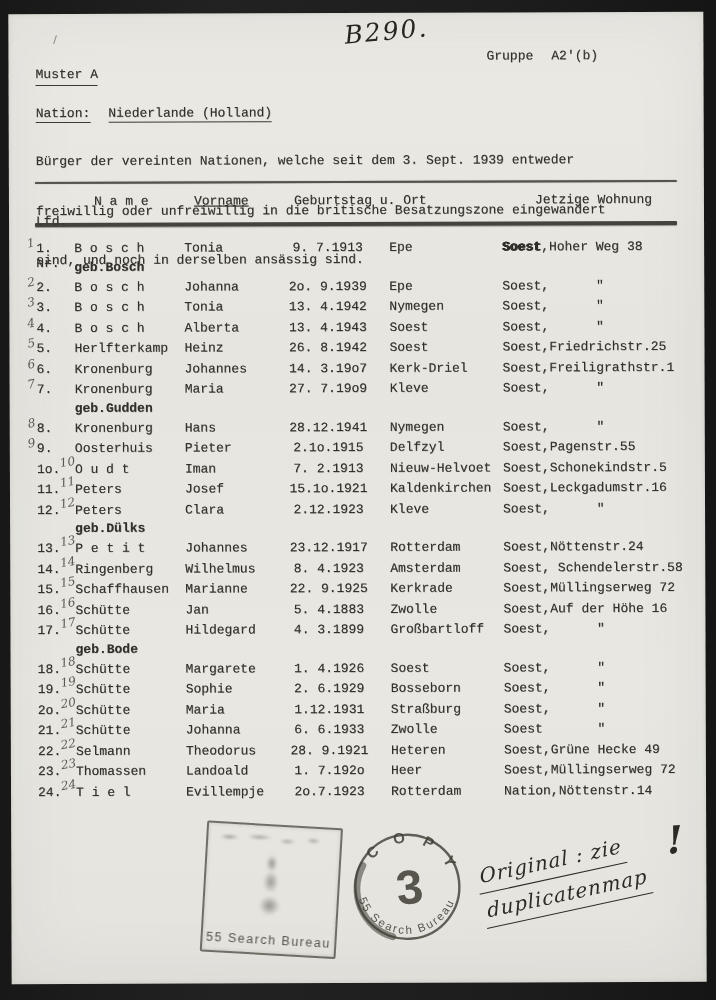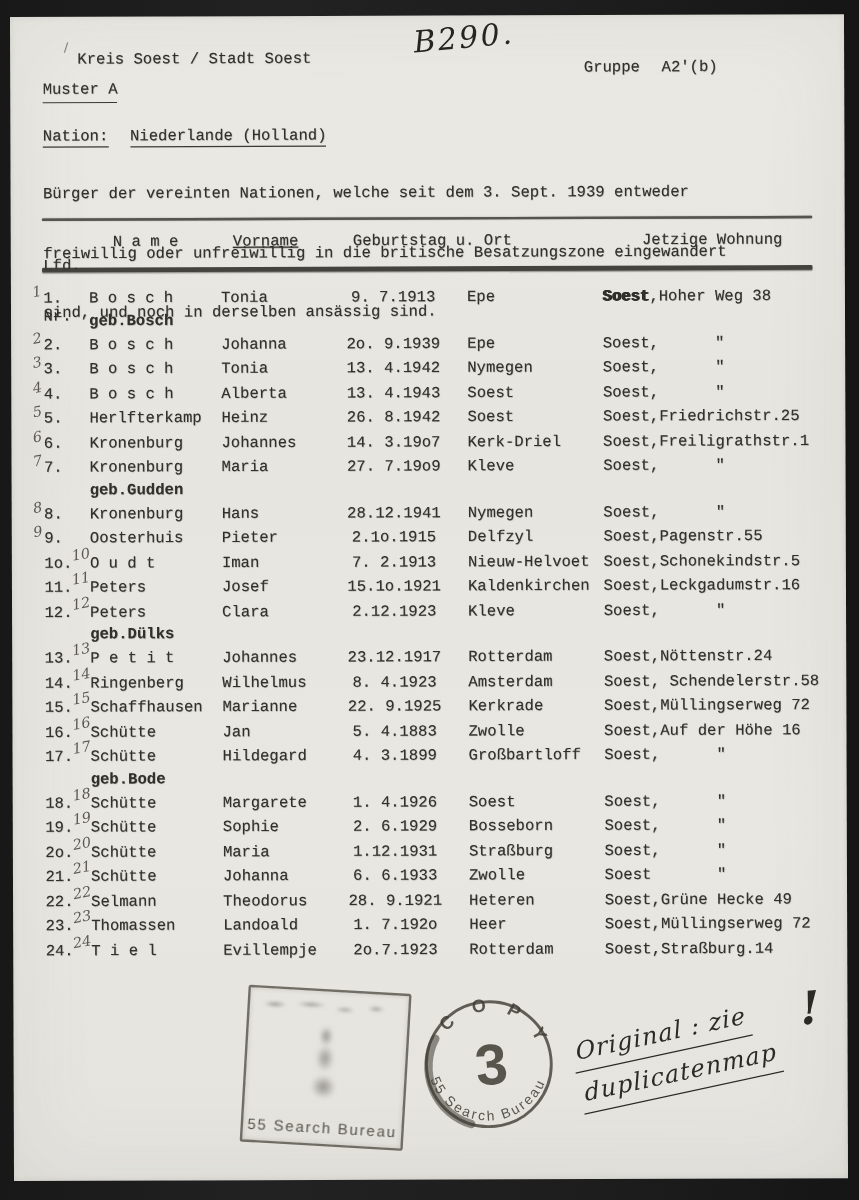--- a/index.html
+++ b/index.html
@@ -90,21 +90,20 @@
 </style>
 </head>
 <body>
 
 <div class="paper">
 
   <div class="abs handnote-top">B290.</div>
 
   <div class="abs corner-tick"></div>
 
-  <div class="abs typed fs13" style="left:56px;top:28px;">Kreis Soest / Stadt Soest</div>
   <div class="abs typed fs13" style="left:478px;top:36px;"><span>Gruppe</span><span style="display:inline-block;width:18px;"></span><span>A2'(b)</span></div>
   <div class="abs typed fs13 underline" style="left:27px;top:53px;">Muster A</div>
   <div class="abs typed fs13" style="left:27px;top:92px;"><span class="underline">Nation:</span><span style="display:inline-block;width:18px;"></span><span class="underline">Niederlande (Holland)</span></div>
 
   <div class="abs typed fs13" style="left:27px;top:107px;">
     <div>Bürger der vereinten Nationen, welche seit dem 3. Sept. 1939 entweder</div>
     <div>freiwillig oder unfreiwillig in die britische Besatzungszone eingewandert</div>
     <div>sind, und noch in derselben ansässig sind.</div>
   </div>
 
@@ -329,21 +328,21 @@
         <div class="cell typed c-place">Heer</div>
         <div class="cell typed c-wohnung"><span>Soest,Müllingserweg 72</span></div>
       </div>
       <div class="trow">
         <div class="cell typed c-no"><span class="hand hand-sup">24</span><span>24.</span></div>
         <div class="cell typed c-name"><span>T i e l</span></div>
         <div class="cell typed c-vorname">Evillempje</div>
         <div class="cell typed c-date">2o.7.1923</div>
         <div class="cell typed c-gap"></div>
         <div class="cell typed c-place">Rotterdam</div>
-        <div class="cell typed c-wohnung"><span>Soest,Straßburg.14</span></div>
+        <div class="cell typed c-wohnung"><span>Nation,Nöttenstr.14</span></div>
       </div>
     </div>
 
   <div class="abs stamp-square">
     <div class="smudge-top"></div>
     <div class="crest"></div>
     <div class="stamp-line">55 Search Bureau</div>
   </div>
 
   <div class="abs stamp-round">

